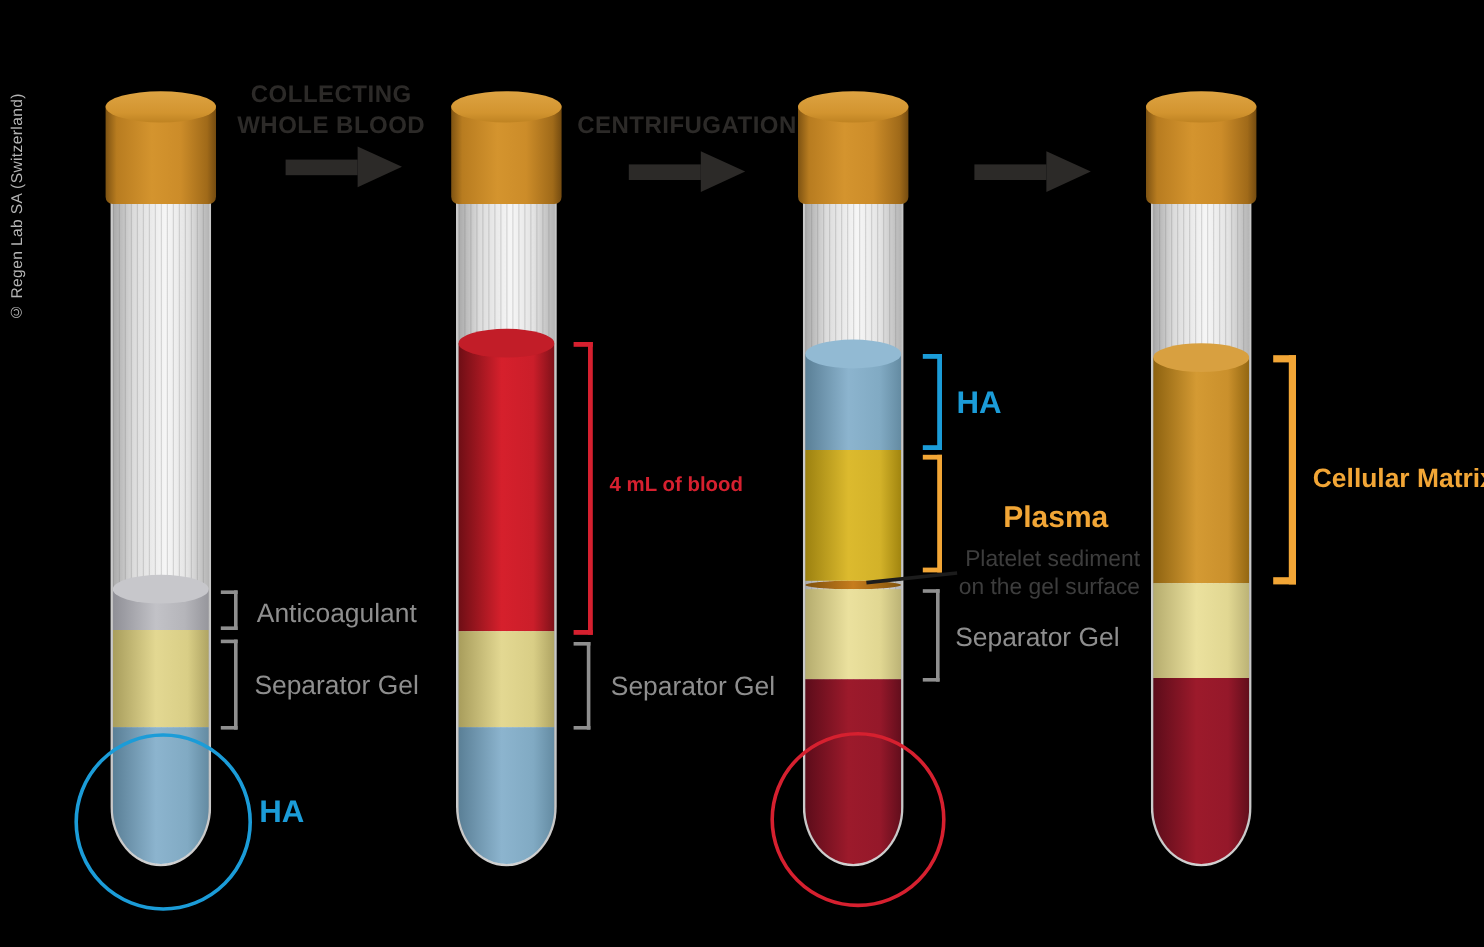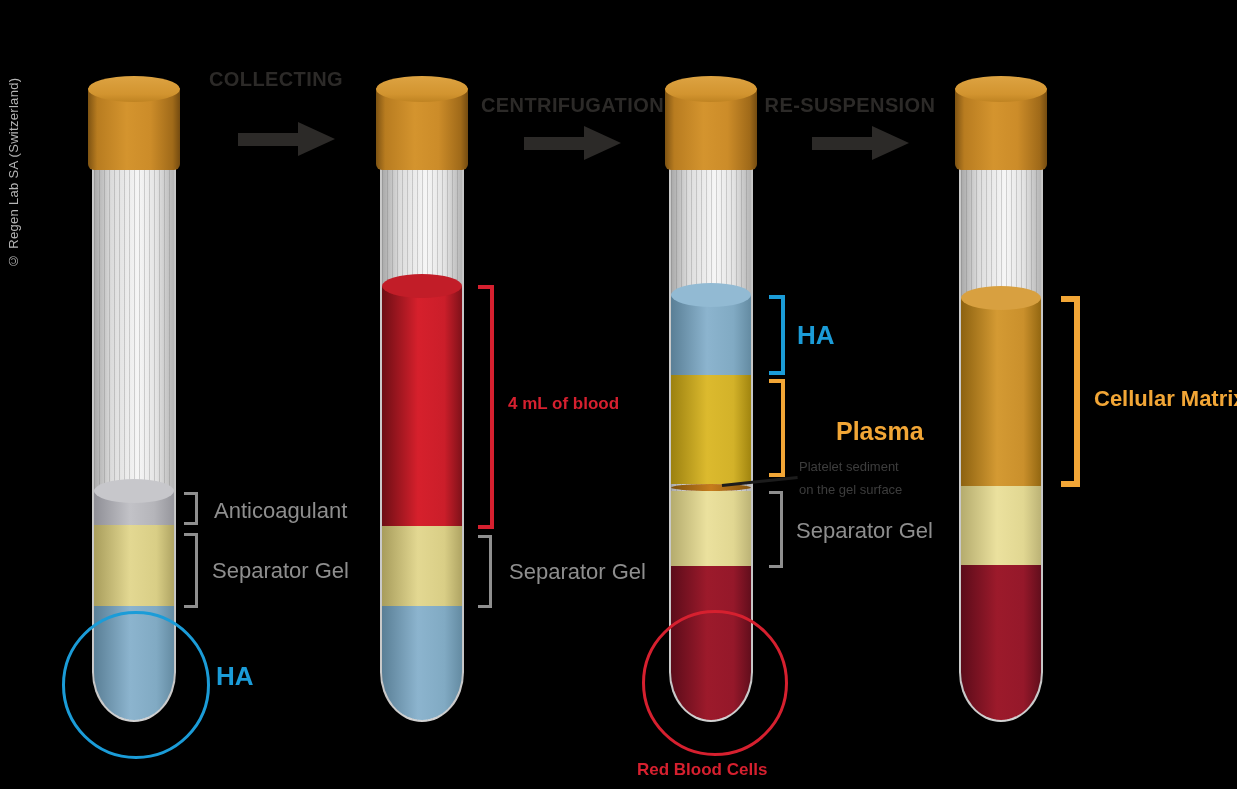--- a/index.html
+++ b/index.html
@@ -79,51 +79,49 @@
   .bracket.blue   { border-width:4px 4px 4px 0; border-color:var(--accent-blue,#1b9cd8); }
   .bracket.orange { border-width:4px 4px 4px 0; border-color:var(--accent-orange,#f2a636); }
   .bracket.orange-lg { border-width:6px 6px 6px 0; border-color:var(--accent-orange,#f2a636); }
 
   .circle { position:absolute; border-radius:50%; }
   .circle.blue { border:3.5px solid var(--accent-blue,#1b9cd8); }
   .circle.red  { border:3.5px solid var(--accent-red,#d6202f); }
 
   .lbl { position:absolute; white-space:nowrap; }
   .lbl.gray   { color:var(--label-gray,#8e8e8e); font-size:22px; }
-  .lbl.dark   { color:var(--label-dark,#3d3d3d); font-size:13px; line-height:23px; }
+  .lbl.dark   { color:var(--label-dark,#3d3d3d); font-size:19px; line-height:23px;text-align:right; }
   .lbl.blue   { color:var(--accent-blue,#1b9cd8); font-size:26px; font-weight:700; }
   .lbl.orange { color:var(--accent-orange,#f2a636); font-size:25px; font-weight:700; }
   .lbl.orange.sm { font-size:22px; }
   .lbl.red    { color:var(--accent-red,#d6202f); font-size:17px; font-weight:700; }
 
   .pointer-line {
     position:absolute; left:722px; top:484px; width:76px; height:3px;
     background:#1c1c1c; transform:rotate(-6deg); transform-origin:left center;
   }
 </style>
 </head>
 <body>
 
 <div id="stage">
 
   <div class="copyright">© Regen Lab SA (Switzerland)</div>
 
   <div class="step-label" style="left:190px; top:66px; width:172px;">
     <div>COLLECTING</div>
+    <div>WHOLE BLOOD</div>
   </div>
   <div class="arrow" style="left:238px; top:133px;"></div>
 
   <div class="step-label" style="left:470px; top:92px; width:194px;text-align:right;">
     <div>CENTRIFUGATION</div>
   </div>
   <div class="arrow" style="left:524px; top:137px;"></div>
 
-  <div class="step-label" style="left:760px; top:92px; width:180px;">
-    <div>RE-SUSPENSION</div>
-  </div>
   <div class="arrow" style="left:812px; top:137px;"></div>
 
   <div class="tube" style="left:88px;">
     <div class="glass">
       <div class="layer l-anticoag capped" style="top:325px; height:34px;"></div>
       <div class="layer l-gel" style="top:359px; height:81px;"></div>
       <div class="layer l-ha" style="top:440px; bottom:0;"></div>
     </div>
     <div class="cap"></div>
   </div>
@@ -162,21 +160,20 @@
   <div class="bracket orange" style="left:769px; top:379px; width:16px; height:98px;"></div>
   <div class="lbl orange" style="left:836px; top:417px;">Plasma</div>
   <div class="pointer-line"></div>
   <div class="lbl dark" style="left:799px; top:455px;">
     <div>Platelet sediment</div>
     <div>on the gel surface</div>
   </div>
   <div class="bracket gray" style="left:769px; top:491px; width:14px; height:77px;"></div>
   <div class="lbl gray" style="left:796px; top:518px;">Separator Gel</div>
   <div class="circle red" style="left:642px; top:610px; width:146px; height:146px;"></div>
-  <div class="lbl red" style="left:637px; top:760px;">Red Blood Cells</div>
 
   <div class="tube" style="left:955px;">
     <div class="glass">
       <div class="layer l-cm capped" style="top:132px; height:188px;"></div>
       <div class="layer l-gel-pale" style="top:320px; height:79px;"></div>
       <div class="layer l-rbc" style="top:399px; bottom:0;"></div>
     </div>
     <div class="cap"></div>
   </div>
   <div class="bracket orange-lg" style="left:1061px; top:296px; width:19px; height:191px;"></div>

